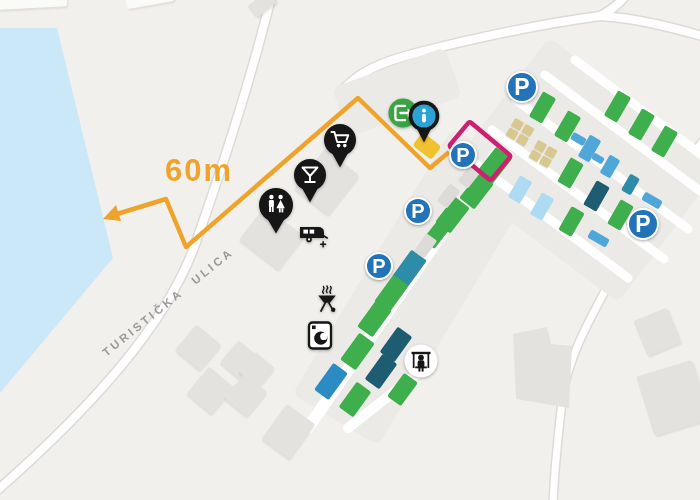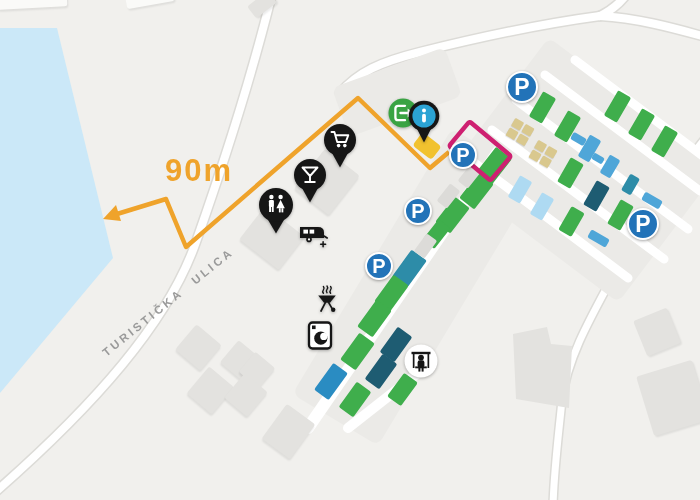--- a/index.html
+++ b/index.html
@@ -128,21 +128,21 @@
     </div>
 
   <svg class="layer z6" viewBox="0 0 700 500">
     <polyline fill="none" stroke-width="4.5" stroke-linejoin="round" points="117,214 166,199 186,247 358,98 430,168 449,152" stroke="#efa32b"></polyline>
     <polygon points="103,219 116,205 121,221" fill="#efa32b"></polygon>
     <rect x="-12" y="-8.5" width="24" height="17" rx="4" transform="translate(427,146) rotate(38)" fill="#f1c22f"></rect>
     <rect x="-27" y="-16" width="54" height="32" rx="2" transform="translate(480,151) rotate(40)" fill="none" stroke-width="4.5" stroke="#ce2071"></rect>
   </svg>
 
   <div class="layer z7" style="pointer-events:none">
-    <div class="lbl-70m">90m</div>
+    <div class="lbl-70m">60m</div>
   </div>
 
   <div class="layer z8" id="parkings">
       <div class="pmark" style="left: 506px; top: 71px; width: 32px; height: 32px; font-size: 23px;">
         <span>P</span>
       </div>
       <div class="pmark" style="left: 449px; top: 141px; width: 28px; height: 28px; font-size: 20px;">
         <span>P</span>
       </div>
       <div class="pmark" style="left: 404px; top: 197px; width: 28px; height: 28px; font-size: 20px;">

